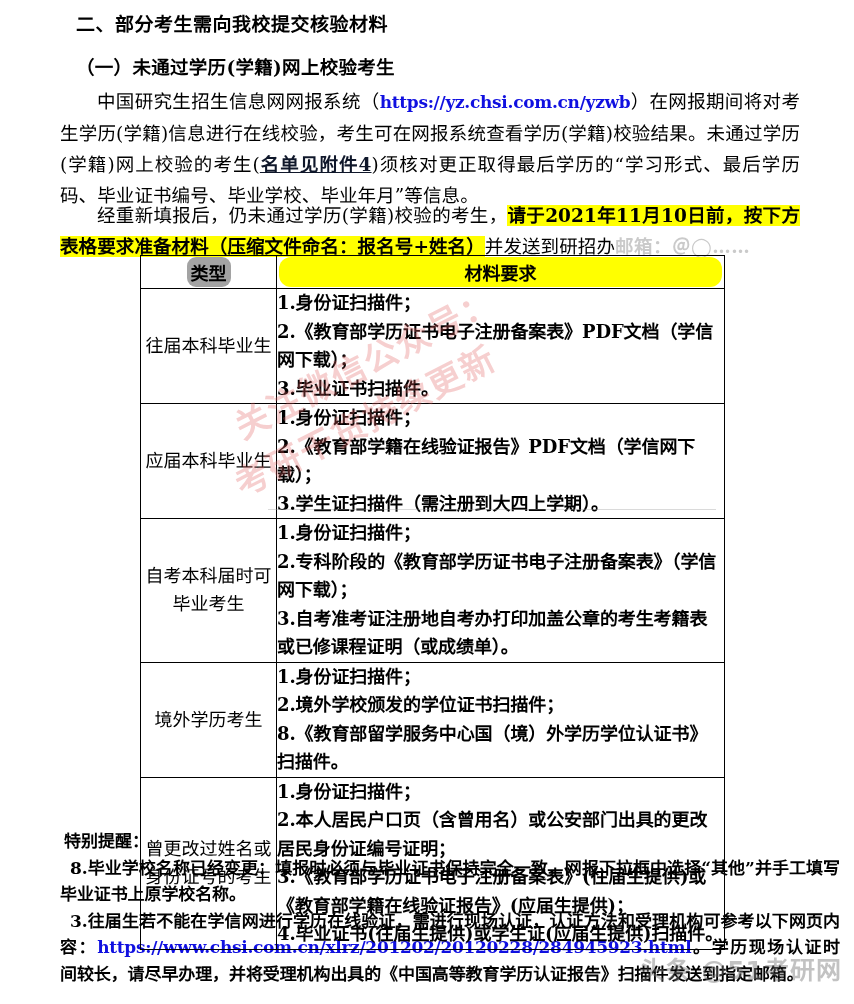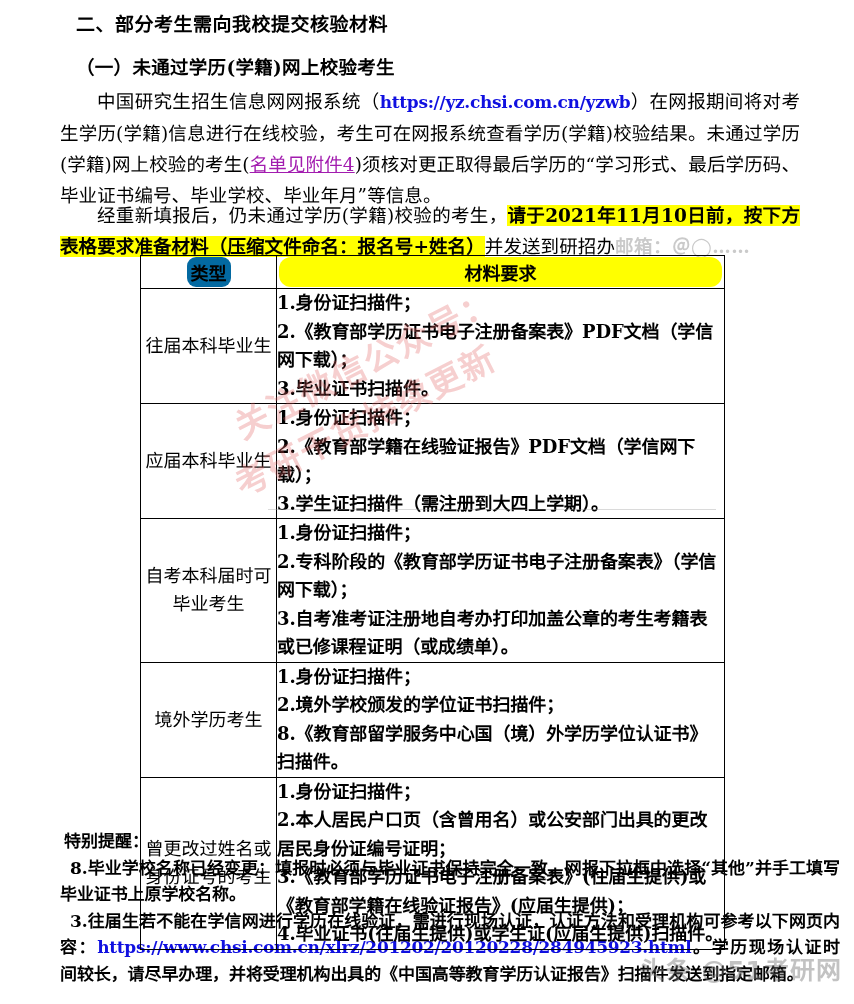--- a/index.html
+++ b/index.html
@@ -112,22 +112,22 @@
     text-decoration: none;
     font-family: "DejaVu Serif", "Liberation Serif", serif;
   }
   .lnk-url {
     color: #1010e0;
     font-weight: 700;
     letter-spacing: -0.3px;
     font-size: 17px;
   }
   .blue-b {
-    color: #a21caf;
-    font-weight: 400;
+    color: #0f172a;
+    font-weight: 700;
   }
 
   .hl {
     background: #ffff00;
     font-weight: 700;
   }
 
   .faded {
     color: rgba(80,80,80,0.30);
     font-weight: 700;
@@ -157,21 +157,21 @@
 
   .hdr-cell {
     height: 30px;
     text-align: center;
     font-size: 18px;
     font-weight: 700;
     position: relative;
   }
   .hdr-cell .hl-box {
     display: inline-block;
-    background: #0369a1;
+    background: #a3a3a3;
     padding: 2px 4px;
     border-radius: 9px;
   }
   .hdr-cell.req .hl-box {
     display: block;
     background: #ffff00;
     border-radius: 12px;
     margin: 1px 2px;
     padding: 2px 0;
   }

